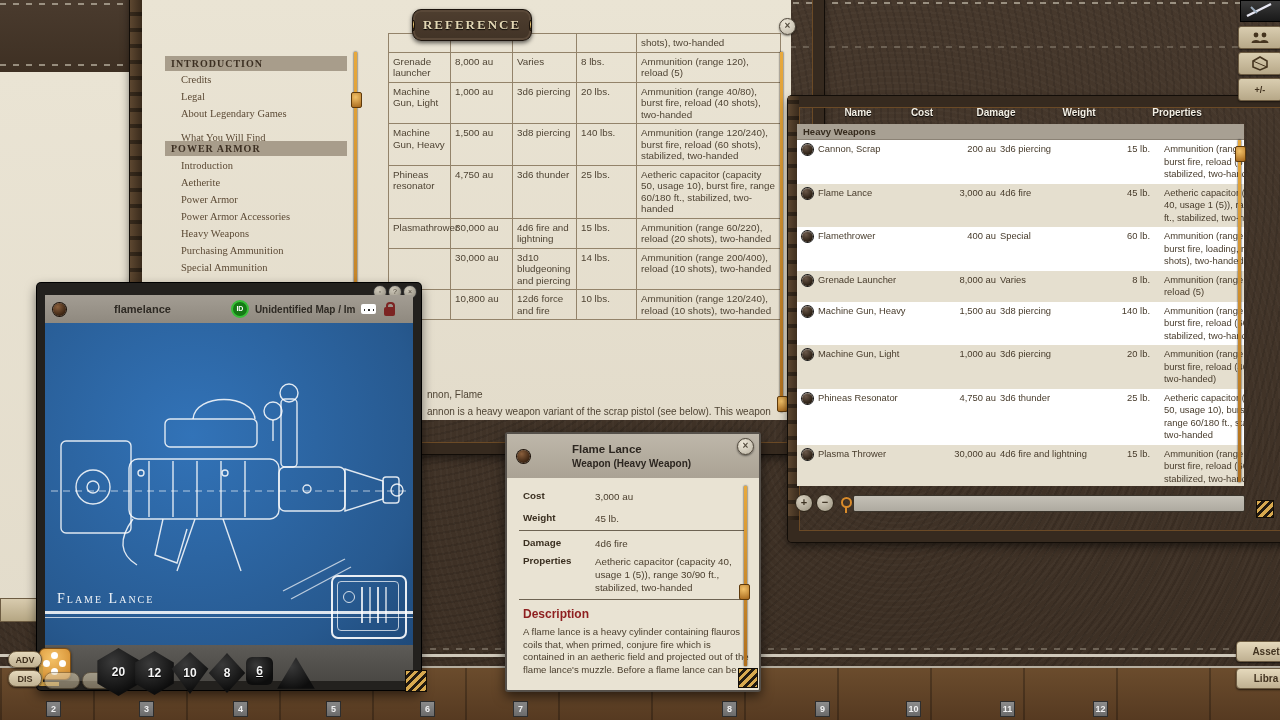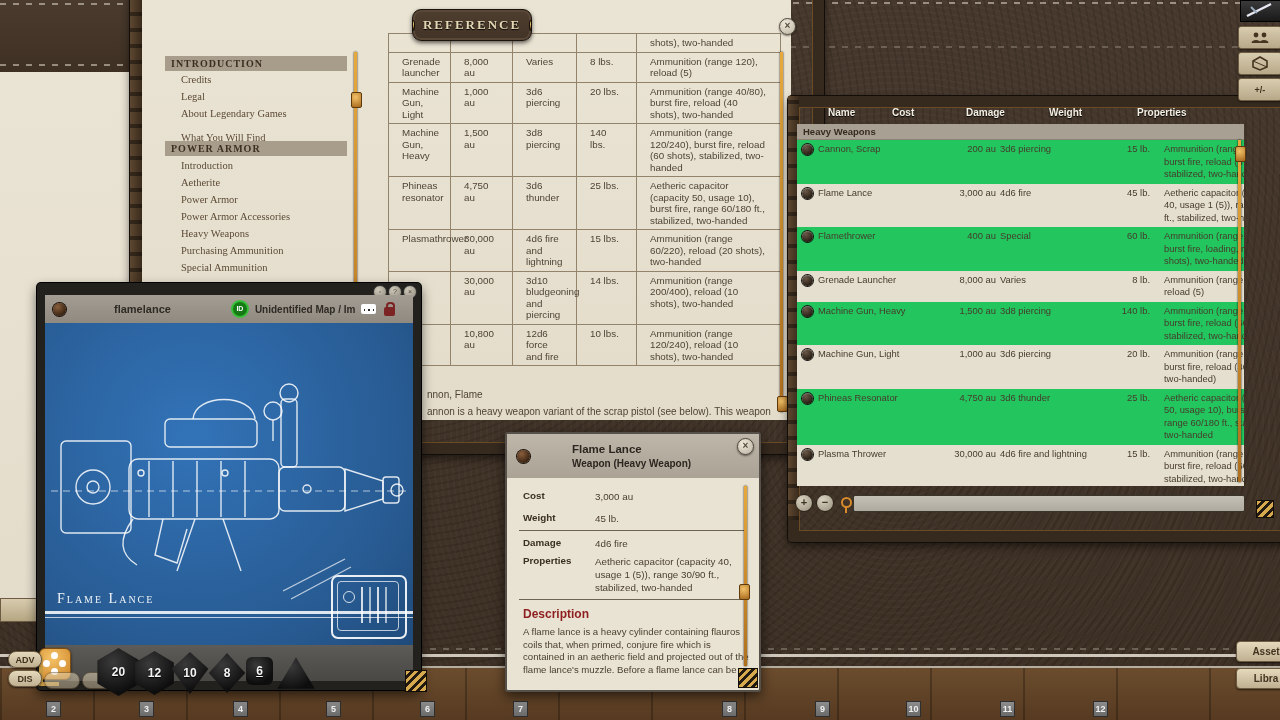--- a/index.html
+++ b/index.html
@@ -25,29 +25,29 @@
   .tanbtn{background:linear-gradient(#e5d9bc,#bfb091);border:1px solid #6d5c42;border-radius:8px;color:#41321f;
      font-weight:bold;font-size:9px;display:flex;align-items:center;justify-content:center;box-shadow:0 1px 2px rgba(0,0,0,.6)}
   
   #refwin{left:130px;top:-12px;width:672px;height:444px}
   #refbody{left:141px;top:0;width:650px;height:420px;overflow:hidden}
   .navhdr{position:absolute;left:24px;width:182px;height:15px;background:#a89d8b;color:#3c2f22;
      font-family:"Liberation Serif",serif;font-weight:bold;font-size:10px;letter-spacing:1px;line-height:15px;padding-left:6px;box-sizing:border-box}
   .navitem{position:absolute;left:40px;width:170px;height:14px;color:#5c4a35;font-family:"Liberation Serif",serif;font-size:10.5px;line-height:14px}
   table.rtab{position:absolute;left:247px;top:33px;border-collapse:collapse;table-layout:fixed;width:392px;
      font-size:9.8px;line-height:11.5px;color:#4f4434}
-  table.rtab td{border:1px solid #93836a;padding:3px 13px;vertical-align:top}
+  table.rtab td{border:1px solid #93836a;padding:3px 4px;vertical-align:top}
   .aftxt{position:absolute;color:#4f4434;font-size:10px}
   
   #wtwin{left:788px;top:96px;width:500px;height:424px}
-  .wthead{position:absolute;top:107px;color:#f3efe4;font-weight:bold;font-size:10px;text-align:left;text-shadow:0 1px 1px #000}
+  .wthead{position:absolute;top:107px;color:#f3efe4;font-weight:bold;font-size:10px;text-align:center;text-shadow:0 1px 1px #000}
   #wtlist{left:797px;top:124px;width:447px;height:362px;overflow:hidden;background:#ded7c6}
   .wtsec{background:#a8a093;color:#362b1e;font-weight:bold;font-size:9.5px;padding:2px 6px;border-bottom:1px solid #8b8275}
   .wtrow{display:flex;align-items:flex-start;padding:3px 0;font-size:9.4px;line-height:12.5px;color:#473b2b}
-  .wtrow.a{background:#22c55e}.wtrow.b{background:#e5dfcf}
+  .wtrow.a{background:#ffffff}.wtrow.b{background:#e5dfcf}
   .bullet{width:11px;height:11px;border-radius:50%;margin:1px 5px 0 5px;flex:none;
      background:radial-gradient(circle at 35% 30%,#6a5748,#2a1f14 70%);box-shadow:0 0 0 1px #141414, inset 0 1px 1px rgba(255,255,255,.25)}
   .c-name{width:112px;flex:none}.c-cost{width:66px;flex:none;text-align:right;padding-right:4px}
   .c-dmg{width:108px;flex:none}.c-wt{width:42px;flex:none;text-align:right}.c-prop{width:128px;flex:none;margin-left:14px}
   .circbtn{width:16px;height:16px;border-radius:50%;background:radial-gradient(circle at 35% 30%,#d8d1c1,#9a927f);
      border:1px solid #2e2519;color:#3c3222;font-size:11px;line-height:14px;text-align:center;font-weight:bold}
   
   #imgwin{left:37px;top:283px;width:384px;height:407px;background:#23211e;border-radius:4px;
      box-shadow:0 0 0 1px #000,0 5px 12px rgba(0,0,0,.6)}
   #imgtitle{left:8px;top:12px;width:368px;height:28px;background:linear-gradient(#a39d93,#8f897f);display:flex;align-items:center}

